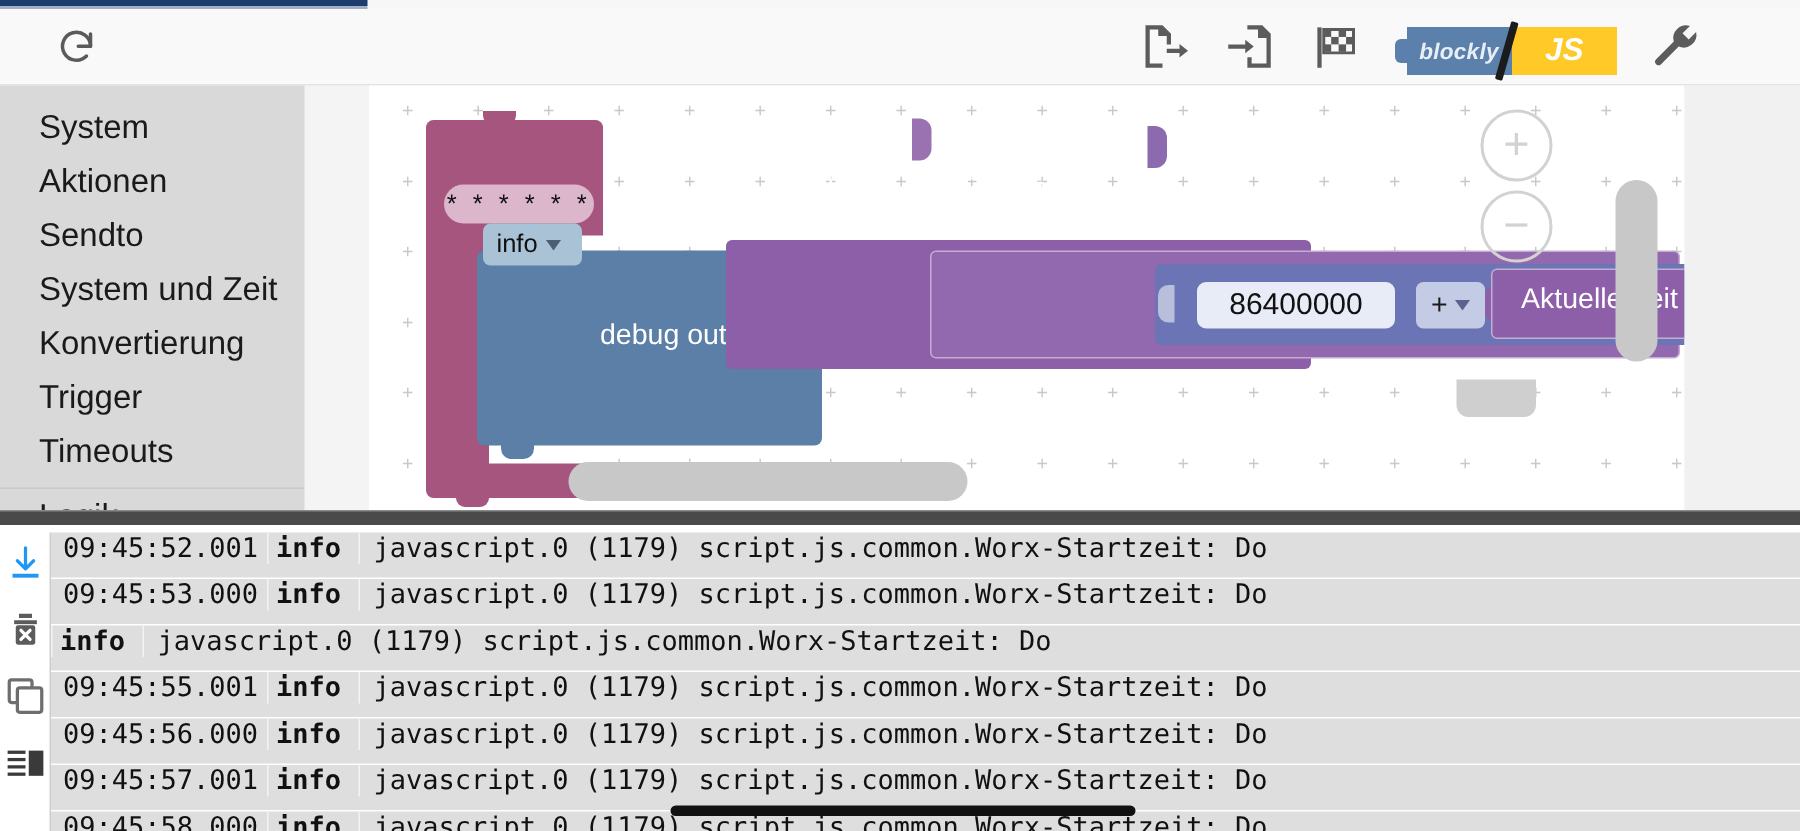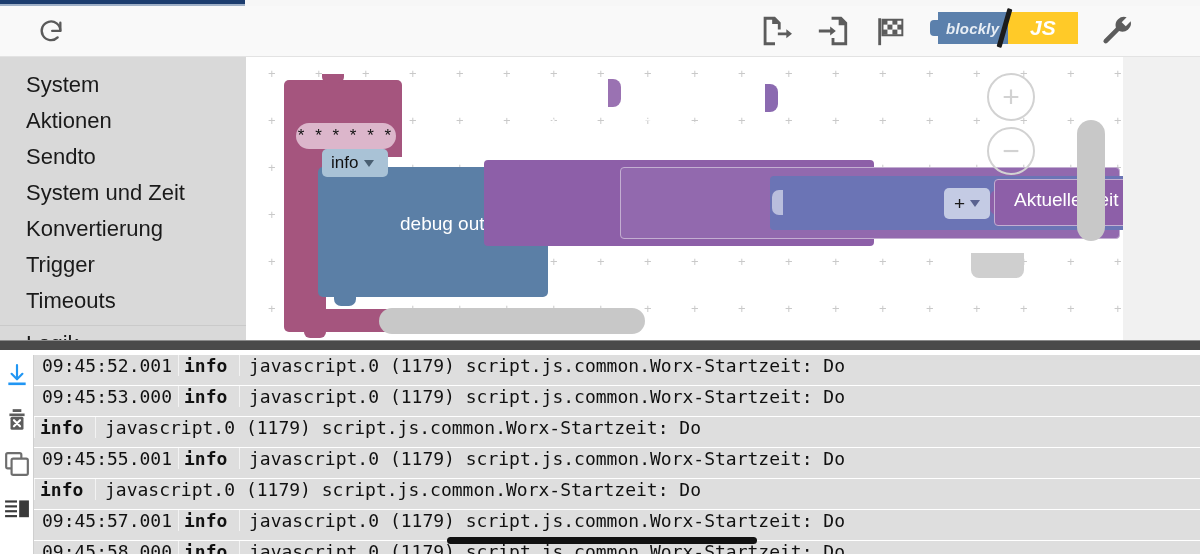--- a/index.html
+++ b/index.html
@@ -32,21 +32,21 @@
     border-bottom: 1px solid #e3e3e3;
   }
   .tb-reload {
     position: absolute; left: 36px; top: 11px;
     width: 30px; height: 30px;
     display: flex; align-items: center; justify-content: center;
     cursor: pointer;
   }
   .tb-right {
     position: absolute; right: 64px; top: 6px;
-    display: flex; align-items: flex-start; gap: 20px;
+    display: flex; align-items: flex-end; gap: 20px;
   }
   .tb-icon { width: 38px; height: 38px; display: flex; align-items: center; justify-content: center; cursor: pointer; }
   .lang-toggle {
     position: relative; width: 148px; height: 32px; cursor: pointer;
     display: flex; align-items: stretch;
   }
   .lang-toggle .nub {
     width: 9px; align-self: center; height: 16px;
     background: #5b80ac;
     border-radius: 4px 0 0 4px;
@@ -64,21 +64,21 @@
     font-size: 21px; font-weight: bold; font-style: italic;
     display: flex; align-items: center; justify-content: center;
   }
   .lang-toggle .slash {
     position: absolute; left: 72px; top: -4px; width: 5px; height: 40px;
     background: #1b1b1b; transform: rotate(16deg); z-index: 3; border-radius: 1px;
   }
 
   
   .sidebar {
-    position: absolute; top: 57px; left: 0; width: 246px; height: 283px;
+    position: absolute; top: 57px; left: 0; width: 203px; height: 283px;
     background: #d9d9d9;
     overflow: hidden;
   }
   .cat {
     font-size: 22px; color: #1a1a1a; padding: 0 0 0 26px;
     height: 36px; line-height: 36px; white-space: nowrap; cursor: pointer;
   }
   .cat:first-child { margin-top: 10px; }
   .cat-sep { height: 1px; background: #cacaca; margin-top: 6px; }
   .cat-partial { color: #1a1a1a; font-size: 22px; padding-left: 26px; height: 14px; overflow: hidden; line-height: 36px; }
@@ -469,20 +469,21 @@
     <div class="dt1-body"></div>
     <div class="blk blk-label dt1-label">Datum/Zeit</div>
     <div class="dt1-socket"></div>
 
     <div class="dt2-body"></div>
     <div class="blk blk-label dt2-label">Datum/Zeit</div>
     <div class="dt2-socket"></div>
 
     <div class="math-body"></div>
     <div class="plugL" style="left:526px; top:133px; background:#b9bedd;"></div>
+    <div class="num-field">86400000</div>
     <div class="op-field">
       <span>+</span>
       <span class="caret-op"></span>
     </div>
     <div class="plugL" style="left:744px; top:133px; background:#8d5fa8;"></div>
     <div class="akt-body"></div>
     <div class="akt-label">Aktuelle Zeit</div>
 
     <div class="zoomctl" style="top:16px;">
       <div class="zc-circle">+</div>
@@ -549,20 +550,21 @@
         <div class="logrow">
           <div class="sev">info</div>
           <div class="msg">javascript.0 (1179) script.js.common.Worx-Startzeit: Do</div>
         </div>
         <div class="logrow">
           <div class="ts">09:45:55.001</div>
           <div class="sev">info</div>
           <div class="msg">javascript.0 (1179) script.js.common.Worx-Startzeit: Do</div>
         </div>
         <div class="logrow">
+          <div class="ts">09:45:56.000</div>
           <div class="sev">info</div>
           <div class="msg">javascript.0 (1179) script.js.common.Worx-Startzeit: Do</div>
         </div>
         <div class="logrow">
           <div class="ts">09:45:57.001</div>
           <div class="sev">info</div>
           <div class="msg">javascript.0 (1179) script.js.common.Worx-Startzeit: Do</div>
         </div>
         <div class="logrow">
           <div class="ts">09:45:58.000</div>

